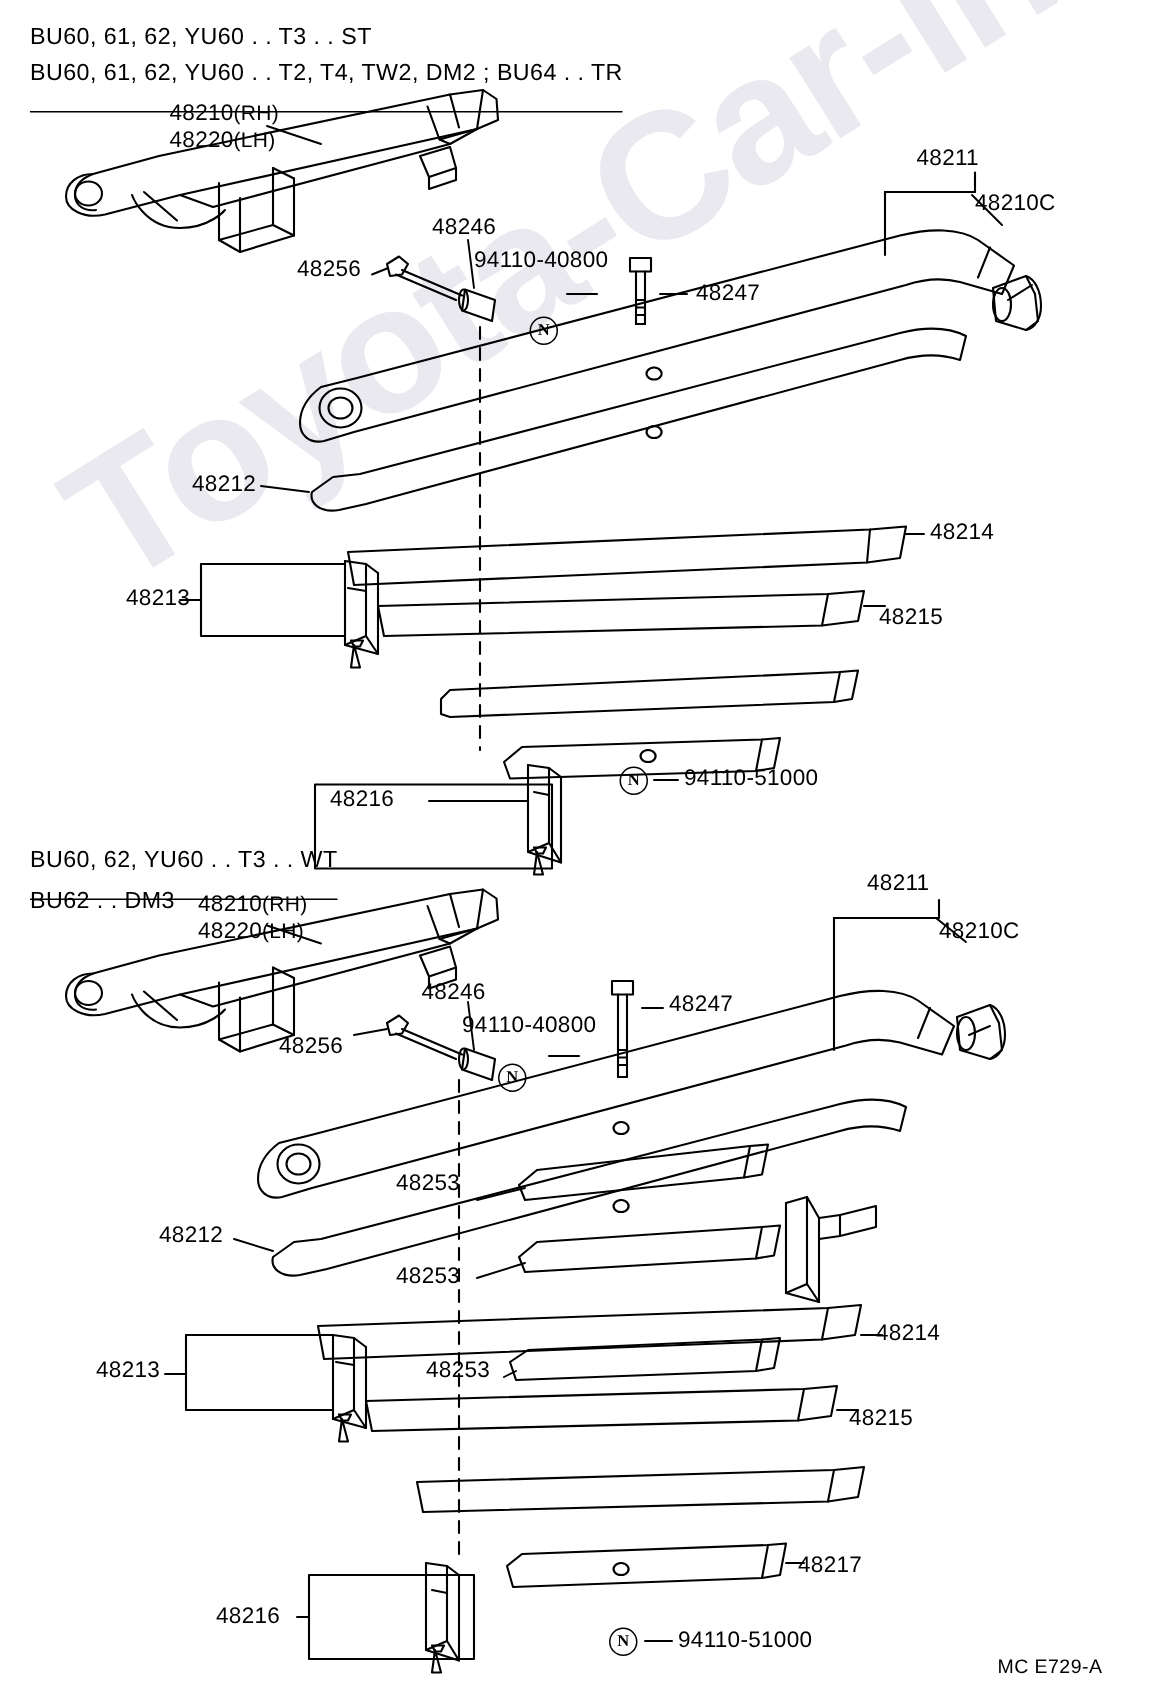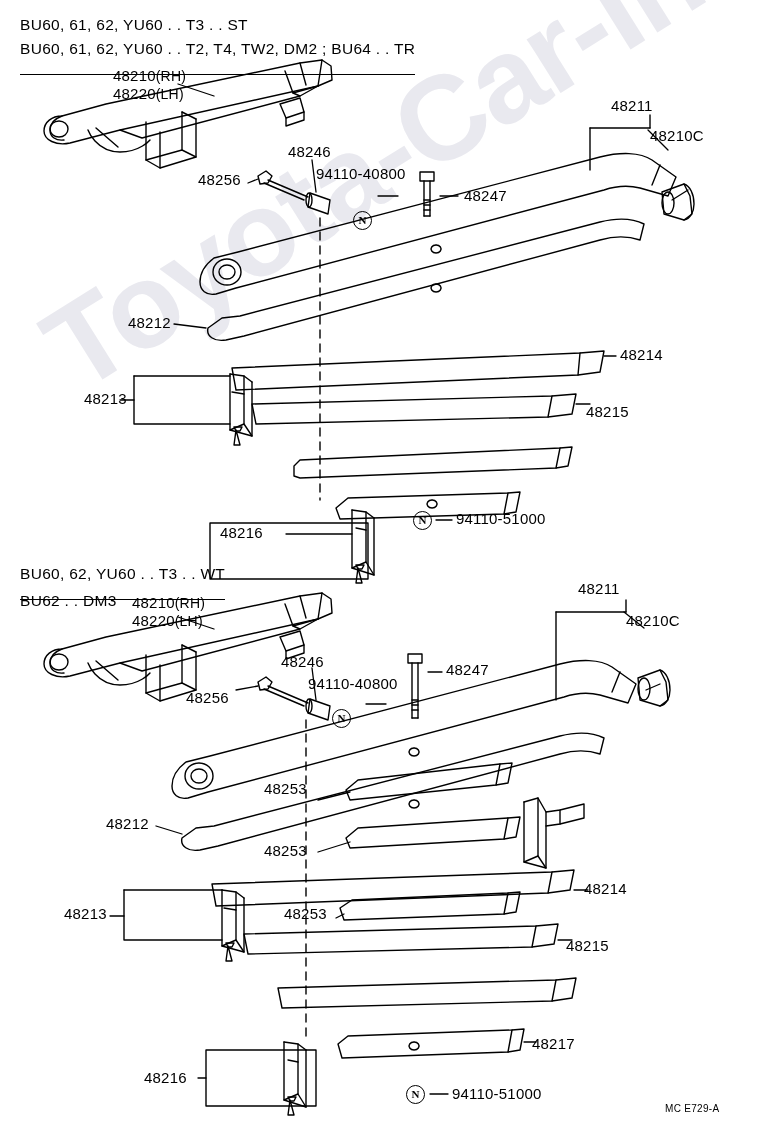--- a/index.html
+++ b/index.html
@@ -41,21 +41,21 @@
   .hdr{
     position:absolute;
     font-size:15.5px;
     white-space:nowrap;
     letter-spacing:.3px;
     text-align:right;
   }
   .hdr.ul{border-bottom:1.4px solid #000;padding-bottom:16px;}
   .code{
     position:absolute;
-    font-size:10px;
+    font-size:13px;
     letter-spacing:.3px;
   }
   .nmark{
     position:absolute;
     width:17px;height:17px;
     border:1.5px solid #000;
     border-radius:50%;
     font-size:11px;
     text-align:center;
     line-height:16px;

